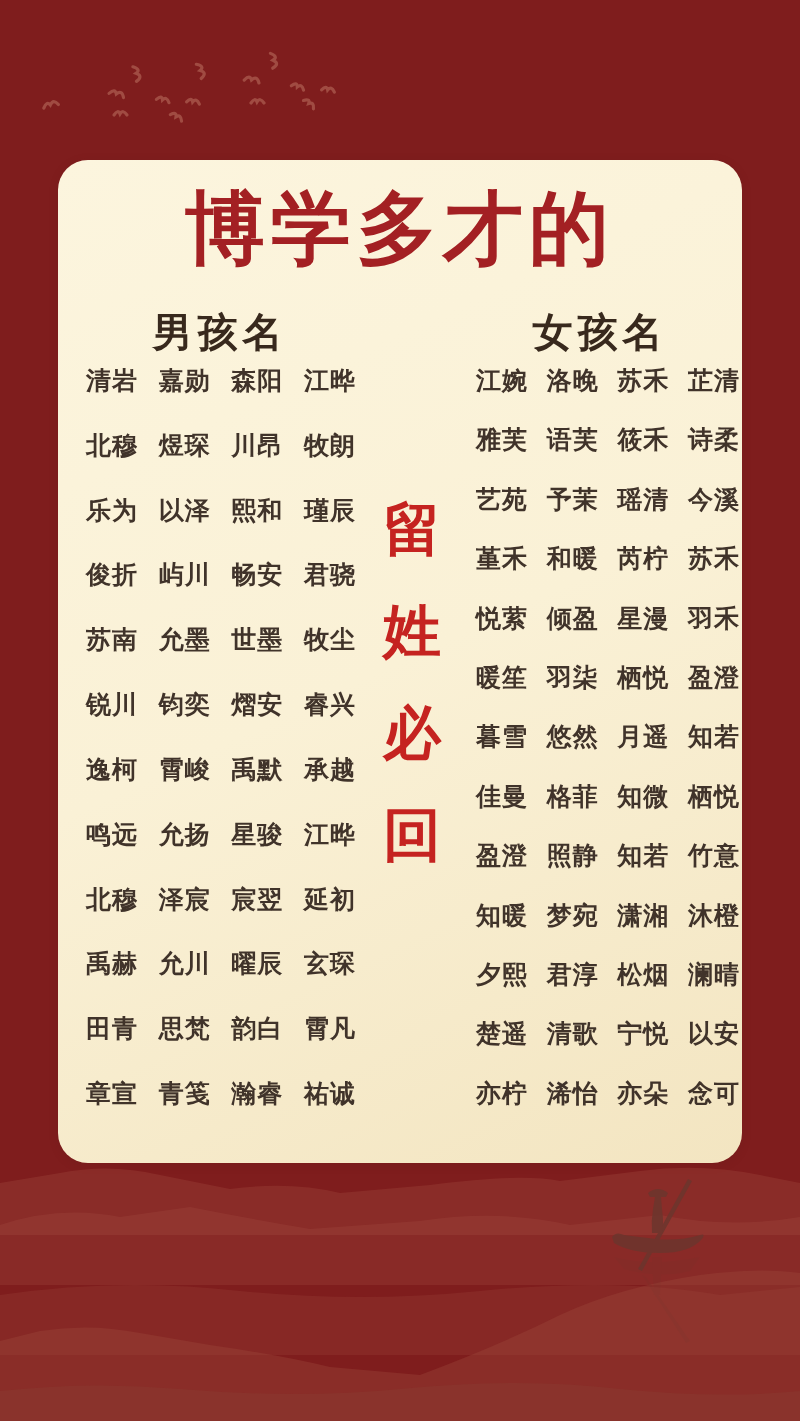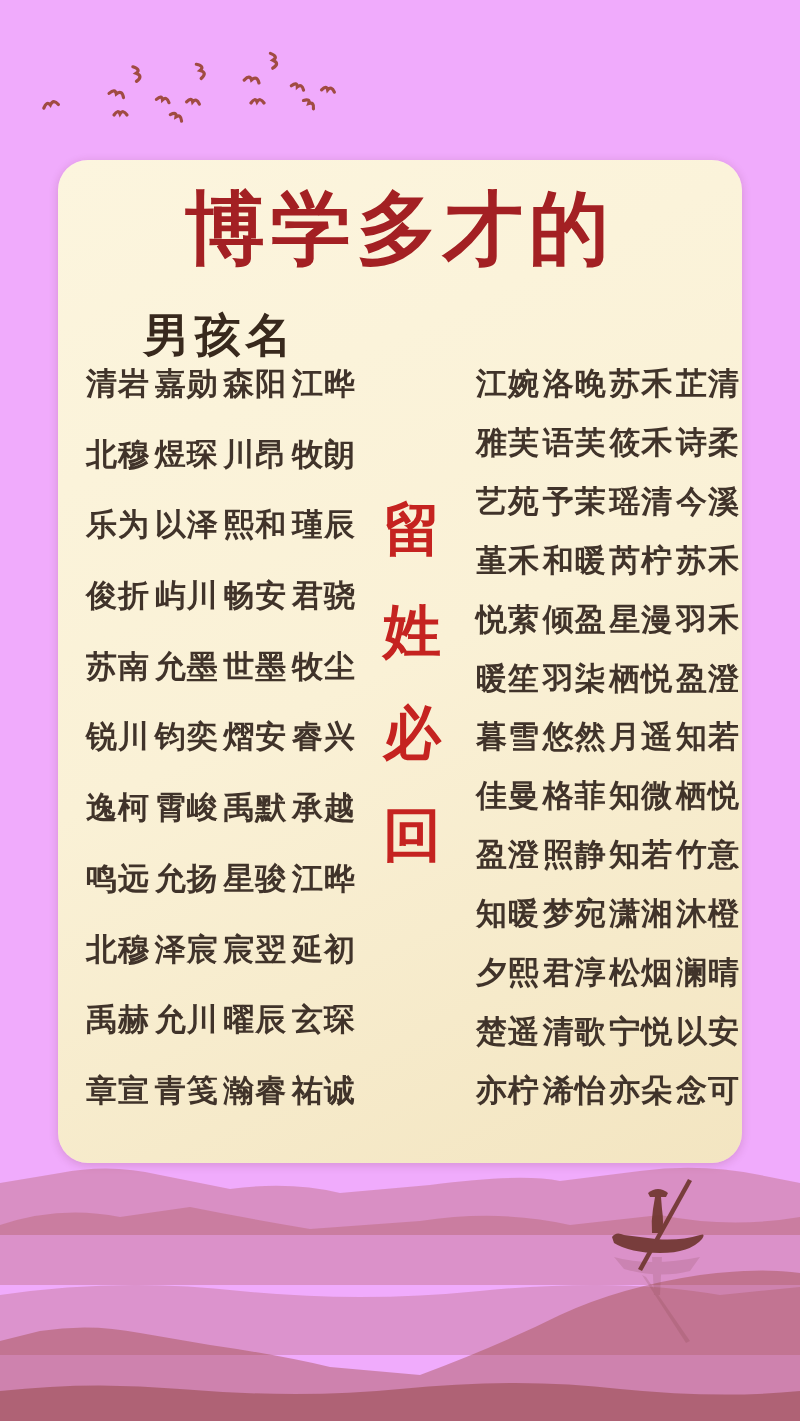--- a/index.html
+++ b/index.html
@@ -4,21 +4,21 @@
 <style>
   html, body { margin: 0; padding: 0; }
   body {
     width: 800px; height: 1421px;
     font-family: "DejaVu Serif", serif;
     overflow: hidden;
   }
   .stage {
     position: relative;
     width: 800px; height: 1421px;
-    background: #f0abfc;
+    background: #7f1d1d;
     overflow: hidden;
   }
 
   
   .birds { position: absolute; left: 0; top: 0; width: 800px; height: 180px; }
 
   
   .card {
     position: absolute;
     left: 58px; top: 160px;
@@ -32,37 +32,37 @@
     position: absolute; top: 16px; left: 0; right: 0;
     text-align: center;
     font-size: 80px; font-weight: 700;
     letter-spacing: 6px;
     color: #a32023;
   }
 
   .col-header {
     position: absolute; top: 145px;
     width: 260px; text-align: center;
-    font-size: 46px; font-weight: 700;
+    font-size: 40px; font-weight: 700;
     letter-spacing: 5px;
     color: #38291d;
   }
   .col-header.boys  { left: 32px; }
   .col-header.girls { left: 412px; }
 
   .name-col {
     position: absolute; top: 208px; height: 738px;
     display: flex; flex-direction: column; justify-content: space-between;
   }
   .name-col.boys  { left: 28px;  width: 270px; }
   .name-col.girls { left: 418px; width: 264px; }
 
   .name-col .gen-row {
     display: flex; justify-content: space-between;
-    font-size: 31px; line-height: 1;
+    font-size: 25px; line-height: 1;
     color: #40332a; font-weight: 600;
     white-space: nowrap;
   }
   .name-col .gen-item { letter-spacing: 1px; }
 
   .vertical-text {
     position: absolute; left: 324px; top: 340px;
     width: 60px; height: 530px;
     display: flex; flex-direction: column; align-items: center;
     gap: 44px;
@@ -97,20 +97,21 @@
       <path transform="translate(310,102) rotate(40)" d="M-6,3 Q-2,-3 0,2 Q3,-3 7,3"></path>
       <path transform="translate(328,88) rotate(10)" d="M-6,3 Q-2,-3 0,2 Q3,-3 7,3"></path>
     </g>
   </svg>
 
   <div class="card">
 
     <div class="title">博学多才的</div>
 
     <div class="col-header boys">男孩名</div>
+    <div class="col-header girls">女孩名</div>
 
     <div class="name-col boys">
         <div class="gen-row">
           <span class="gen-item">清岩</span>
           <span class="gen-item">嘉勋</span>
           <span class="gen-item">森阳</span>
           <span class="gen-item">江晔</span>
         </div>
         <div class="gen-row">
           <span class="gen-item">北穆</span>
@@ -158,20 +159,26 @@
           <span class="gen-item">北穆</span>
           <span class="gen-item">泽宸</span>
           <span class="gen-item">宸翌</span>
           <span class="gen-item">延初</span>
         </div>
         <div class="gen-row">
           <span class="gen-item">禹赫</span>
           <span class="gen-item">允川</span>
           <span class="gen-item">曜辰</span>
           <span class="gen-item">玄琛</span>
+        </div>
+        <div class="gen-row">
+          <span class="gen-item">田青</span>
+          <span class="gen-item">思梵</span>
+          <span class="gen-item">韵白</span>
+          <span class="gen-item">霄凡</span>
         </div>
         <div class="gen-row">
           <span class="gen-item">章宣</span>
           <span class="gen-item">青笺</span>
           <span class="gen-item">瀚睿</span>
           <span class="gen-item">祐诚</span>
         </div>
       </div>
 
     <div class="vertical-text">

